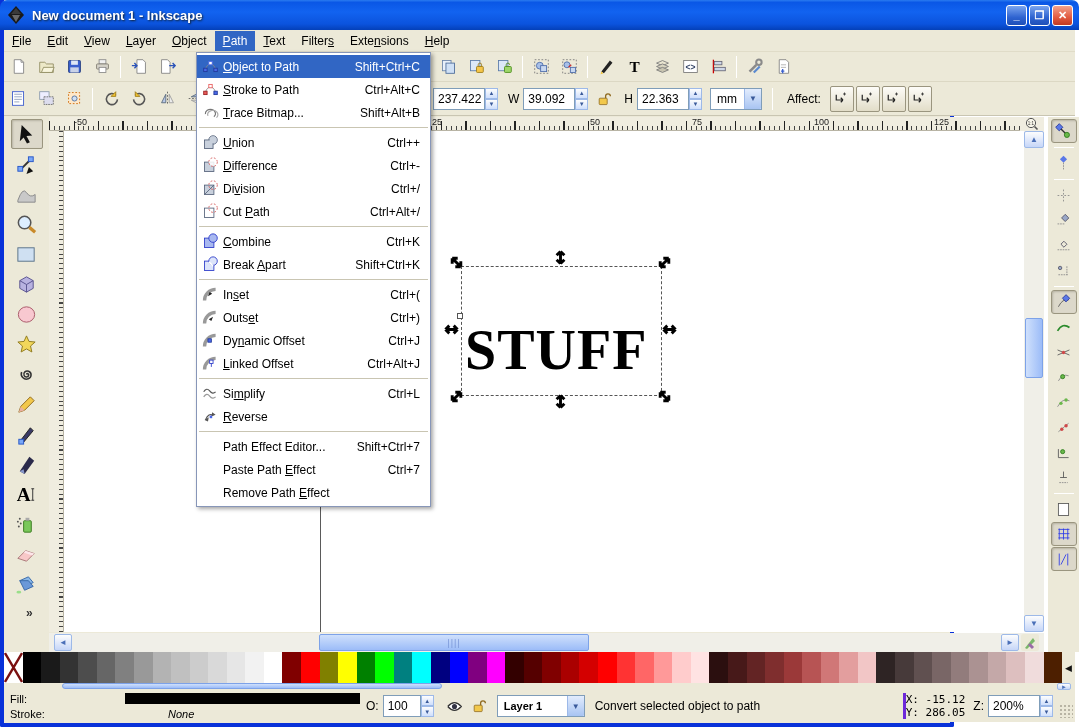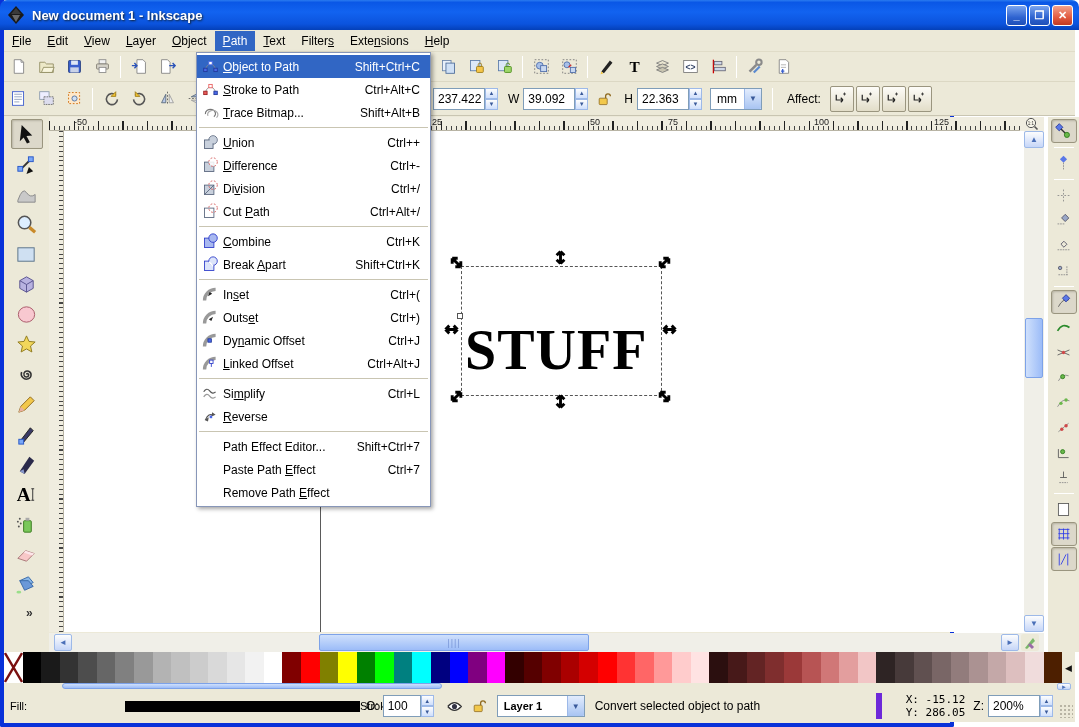--- a/index.html
+++ b/index.html
@@ -103,29 +103,29 @@
   .swatch.none svg { position:absolute; left:0; top:0; }
   .pal-arrow { position:absolute; left:1058px; top:652px; width:13px; height:31px; display:flex;
     align-items:center; justify-content:center; font-size:9px; color:#111; background:#ece9d8; }
   .palscroll { position:absolute; left:0; top:683px; width:1071px; height:7px; background:#ece9d8; }
   .palthumb { position:absolute; left:58px; top:0; width:380px; height:6px;
     background:linear-gradient(180deg,#cfe0fc,#9cbcf8); border:1px solid #7da2e8; border-radius:3px; }
   .palscroll .hbtn { width:14px; height:7px; top:0; font-size:6px; }
   
   .statusbar { position:absolute; left:0; top:690px; width:1071px; height:32px; background:#ece9d8;
     display:flex; align-items:center; font-size:11px; }
-  .fillstroke { display:flex; flex-direction:row; justify-content:flex-start; margin-left:6px; width:352px; }
+  .fillstroke { display:flex; flex-direction:column; justify-content:flex-end; margin-left:6px; width:352px; }
   .fsrow { display:flex; align-items:center; height:15px; }
   .fsrow .fslabel { width:40px; }
   .fillswatch { width:235px; height:11px; background:#000; margin-left:75px; }
   .strokeval { font-style:italic; margin-left:118px; }
   .sicon { margin:0 4px; display:flex; align-items:center; }
   .statusmsg { margin-left:10px; font-size:12px; }
   .coords { margin-left:auto; font-family:"DejaVu Sans Mono",monospace; font-size:11px; line-height:13px;
-    text-align:left; border-left:6px solid #6d28d9; padding-left:24px; }
+    text-align:left; border-left:3px solid #6d28d9; padding-left:0; }
   .grip { width:14px; height:14px; margin:10px 2px 0 6px;
     background-image:radial-gradient(#b8b4a4 35%,transparent 36%); background-size:4px 4px; }
   
   .popup { position:absolute; left:192px; top:52px; width:235px; background:#fff;
     border:1px solid #8796b8; box-shadow:2px 2px 4px rgba(0,0,0,.35); z-index:50; padding:2px 0; }
   .mrow { height:23px; display:flex; align-items:center; font-size:12px; }
   .mrow .micon { width:26px; display:flex; align-items:center; justify-content:center; }
   .mrow .mlabel { flex:1; }
   .mrow .mlabel u { text-decoration:underline; }
   .mrow .mshort { padding-right:10px; color:#000; }
@@ -589,21 +589,21 @@
       </div>
     </div>
   <div class="overflow" style="left:22px; top:606px;">»</div>
   <div class="overflow" style="left:49px; top:634px;">»</div>
 
   <div class="ruler-top" id="ruler-top">
     <div class="biggticks"></div>
   <span class="rlabel" style="left: 25px;">-50</span>
       <span class="rlabel" style="left: 383px;">25</span>
       <span class="rlabel" style="left: 541px;">50</span>
-      <span class="rlabel" style="left: 619px;">75</span>
+      <span class="rlabel" style="left: 643px;">75</span>
       <span class="rlabel" style="left: 765px;">100</span>
       <span class="rlabel" style="left: 885px;">125</span>
     </div>
   <div class="ruler-left"></div>
   <div class="ruler11">
     <svg width="14" height="14" viewBox="0 0 14 14">
         <circle cx="6" cy="6" r="4.6" fill="#f8f6ea" stroke="#555"></circle>
     <text x="6" y="8" font-size="4.5" text-anchor="middle" fill="#333">1:1</text>
     <path d="M9.5 9.5l3 3" stroke="#555" stroke-width="1.6"></path>
       </svg>

